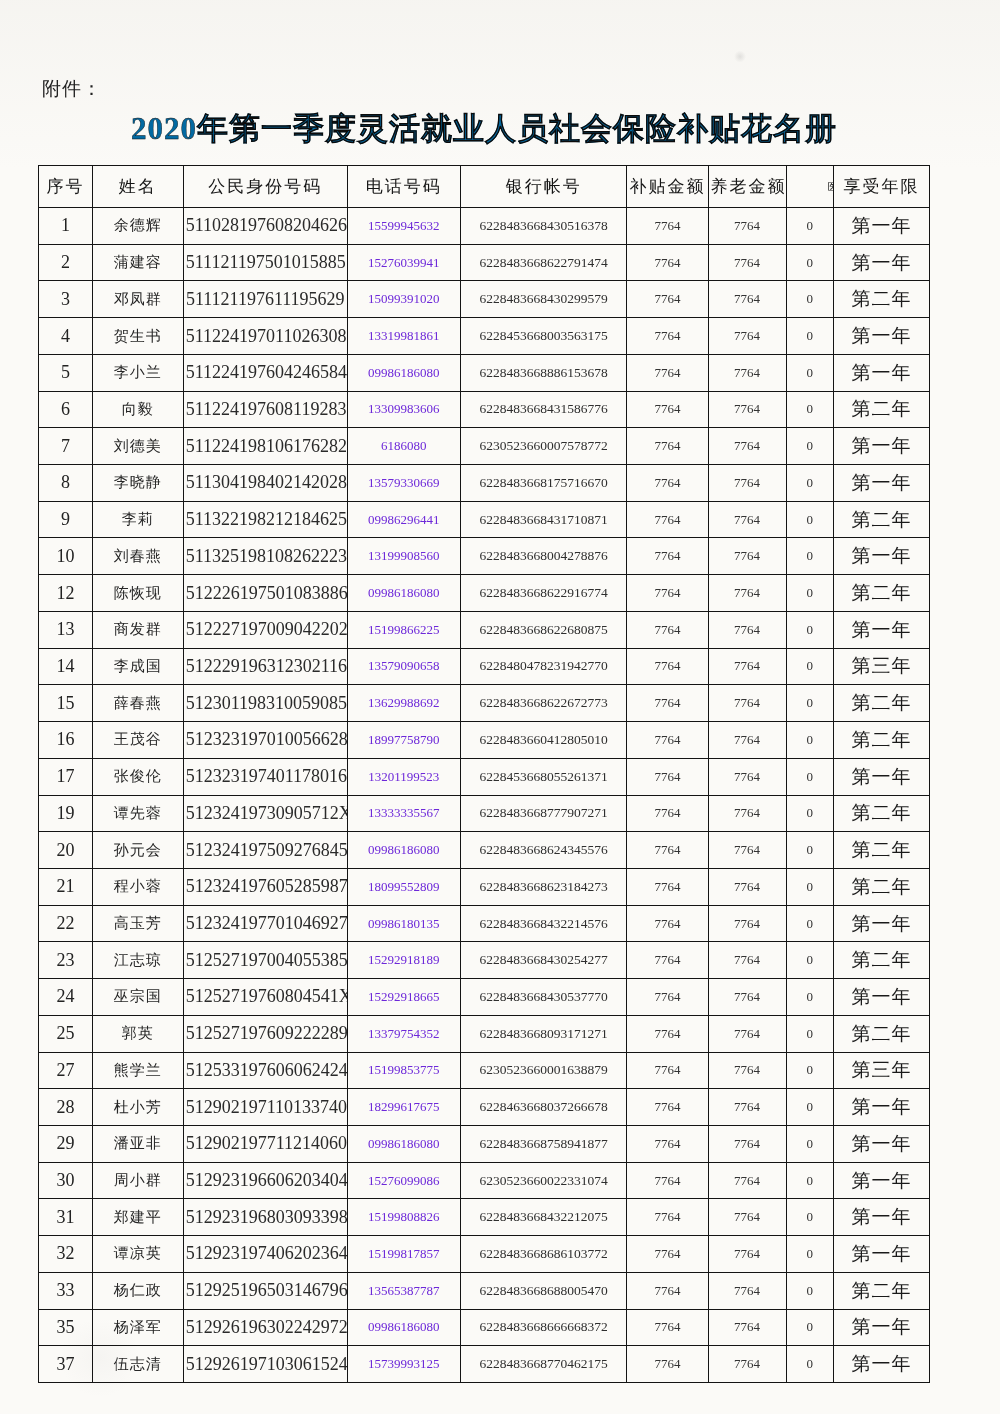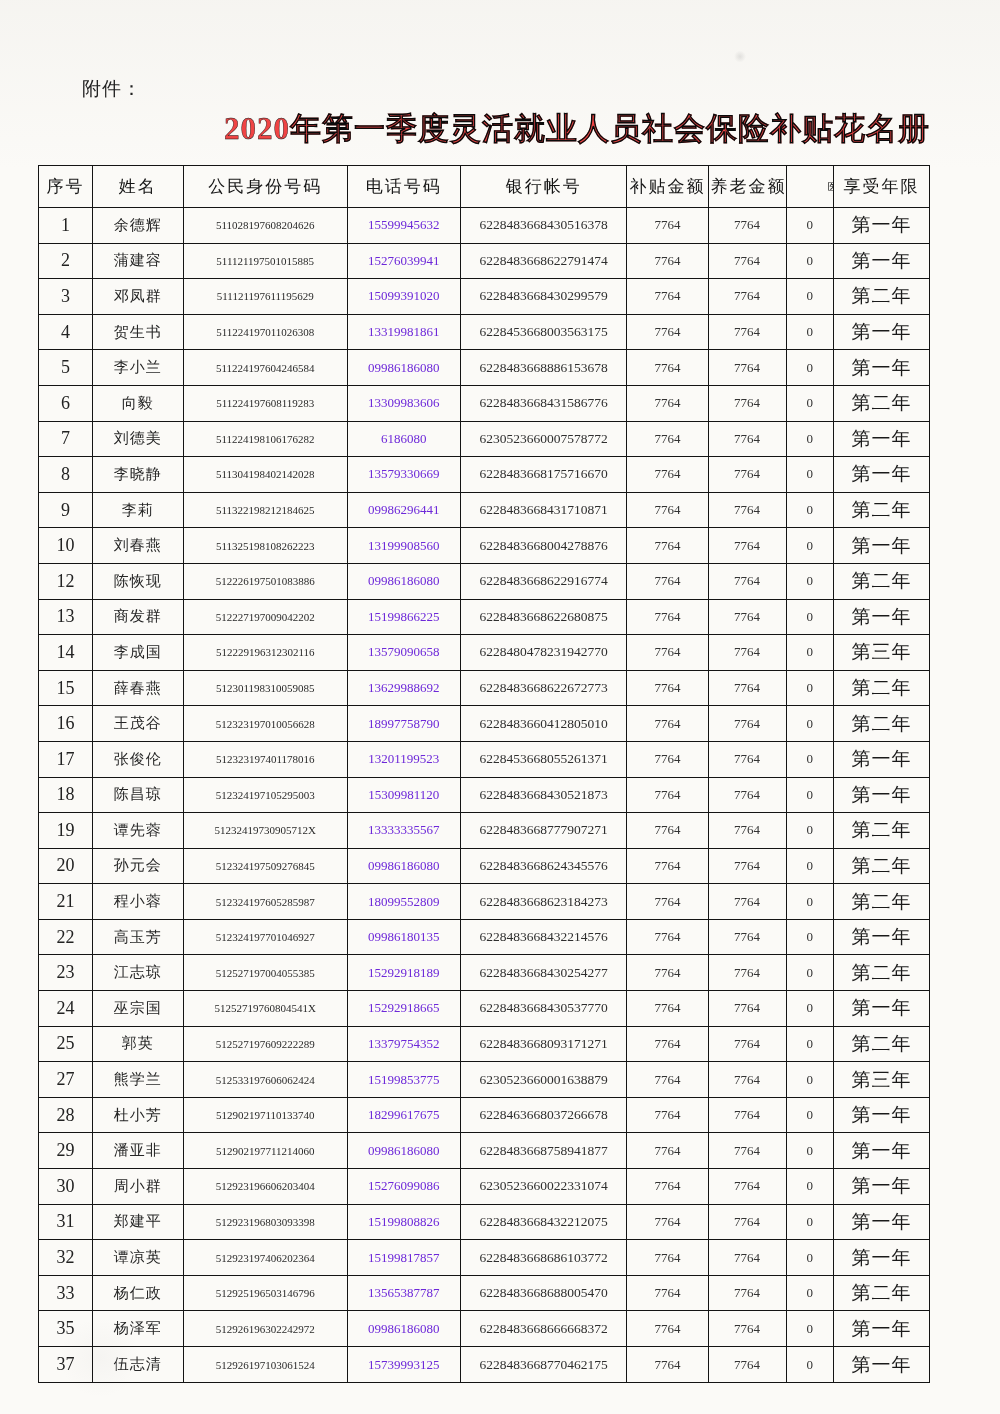--- a/index.html
+++ b/index.html
@@ -18,31 +18,30 @@
       radial-gradient(circle at 10% 96%, rgba(150,150,150,0.06) 0px, rgba(150,150,150,0) 40px),
       linear-gradient(180deg, rgba(230,228,222,0.25), rgba(255,255,255,0) 12%);
     pointer-events: none;
   }
   .attachment {
     position: absolute;
     left: 42px; top: 76px;
     font-size: 19px;
     letter-spacing: 1px;
     color: #222;
-    margin-left: 40px;
   }
   .title {
     position: absolute;
     left: 38px; top: 108px;
     width: 892px;
-    text-align: right;
+    text-align: center;
     font-size: 31px;
     font-weight: bold;
     letter-spacing: 1px;
-    color: #ef4444;
+    color: #0369a1;
     -webkit-text-stroke: 0.4px #0b0b0b;
   }
   table.roster {
     position: absolute;
     left: 38px; top: 165px;
     width: 892px;
     height: 1218px;
     border-collapse: collapse;
     table-layout: fixed;
     background: transparent;
@@ -58,21 +57,21 @@
   table.roster thead tr { height: 42px; }
   table.roster th {
     font-size: 17px;
     font-weight: normal;
     letter-spacing: 2px;
     color: #151515;
   }
   table.roster th.small-hdr { font-size: 10px; letter-spacing: 0; padding-left: 41px; }
   td.c-idx   { font-size: 18px; color: #222; }
   td.c-name  { font-size: 15px; letter-spacing: 1px; color: #262626; }
-  td.c-id    { font-size: 11px; color: #2a2a2a; margin-top: 36px; }
+  td.c-id    { font-size: 18px; color: #2a2a2a; margin-top: 36px; }
   td.c-phone { font-size: 13px; color: #6d28d9; }
   td.c-bank  { font-size: 13.5px; color: #2e2e2e; }
   td.c-amt   { font-size: 13px; color: #333; }
   td.c-med   { font-size: 13px; color: #333; }
   td.c-year  { font-size: 19px; letter-spacing: 1px; color: #1a1a1a; }
 </style>
 </head>
 <body>
 
 <div class="scan-noise"></div>
@@ -277,31 +276,20 @@
         <td class="c-name">张俊伦</td>
         <td class="c-id">512323197401178016</td>
         <td class="c-phone">13201199523</td>
         <td class="c-bank">6228453668055261371</td>
         <td class="c-amt">7764</td>
         <td class="c-amt">7764</td>
         <td class="c-med">0</td>
         <td class="c-year">第一年</td>
       </tr>
       <tr>
-        <td class="c-idx">18</td>
-        <td class="c-name">陈昌琼</td>
-        <td class="c-id">512324197105295003</td>
-        <td class="c-phone">15309981120</td>
-        <td class="c-bank">6228483668430521873</td>
-        <td class="c-amt">7764</td>
-        <td class="c-amt">7764</td>
-        <td class="c-med">0</td>
-        <td class="c-year">第一年</td>
-      </tr>
-      <tr>
         <td class="c-idx">19</td>
         <td class="c-name">谭先蓉</td>
         <td class="c-id">51232419730905712X</td>
         <td class="c-phone">13333335567</td>
         <td class="c-bank">6228483668777907271</td>
         <td class="c-amt">7764</td>
         <td class="c-amt">7764</td>
         <td class="c-med">0</td>
         <td class="c-year">第二年</td>
       </tr>

